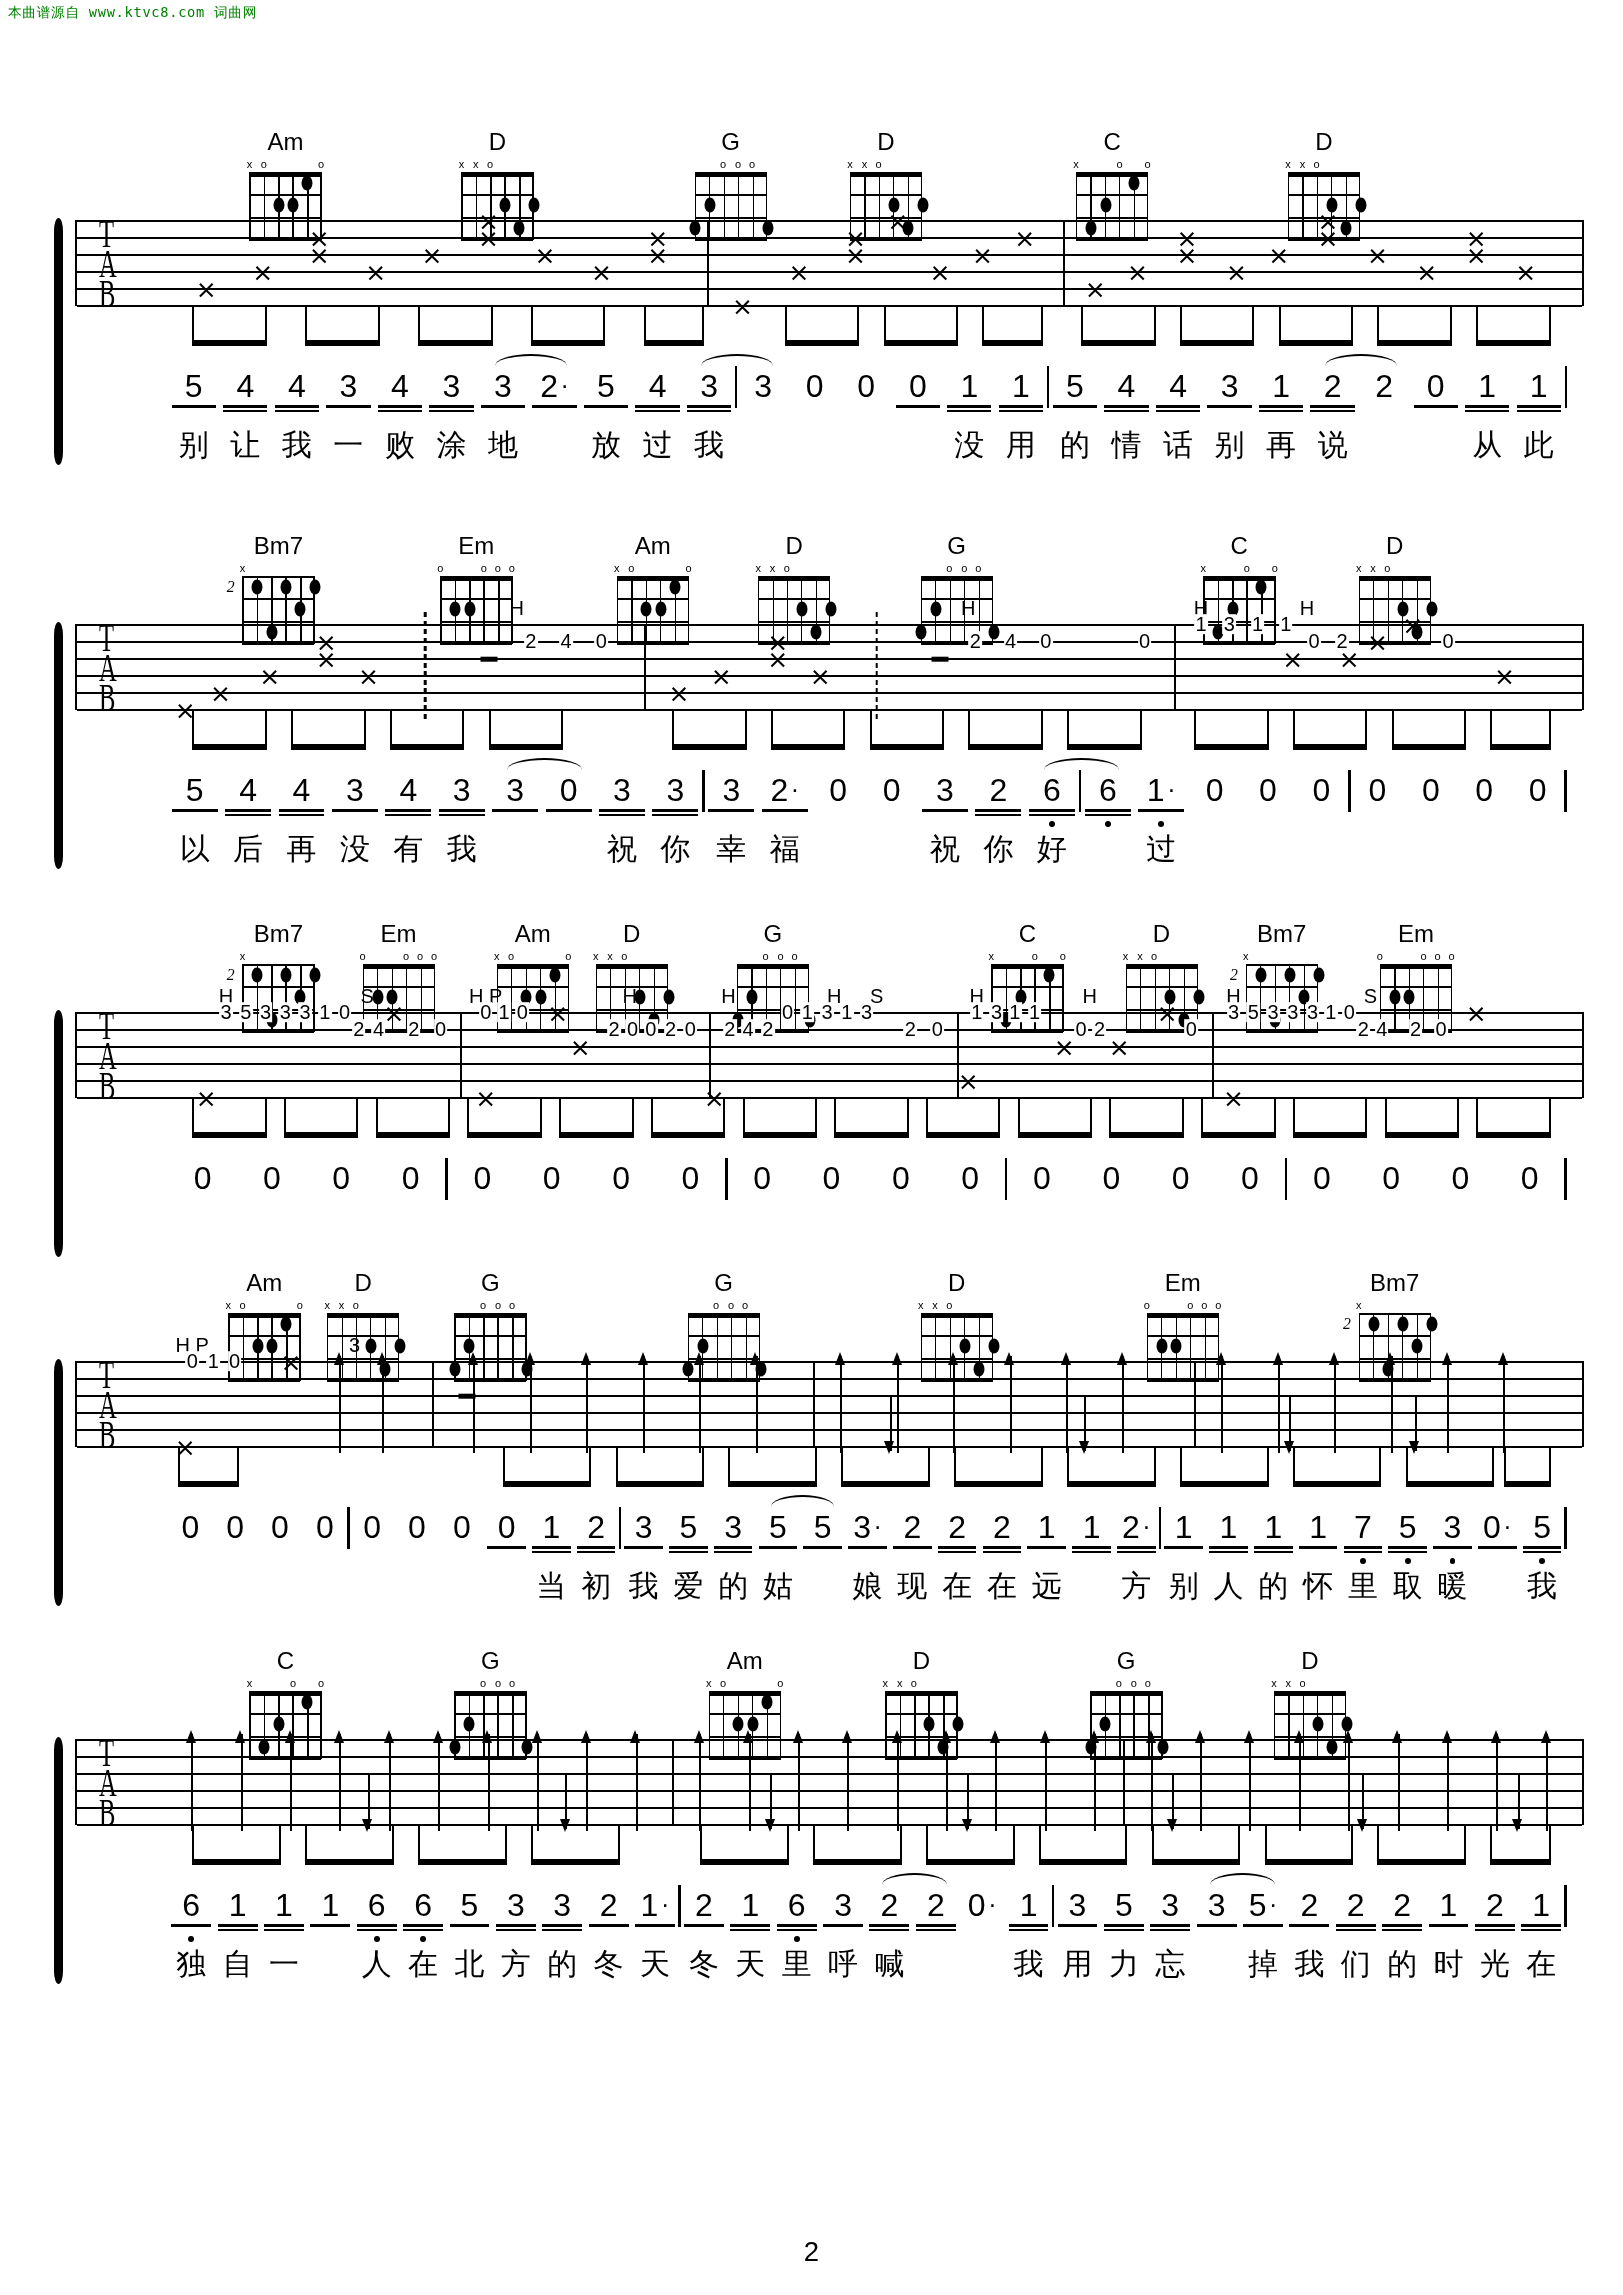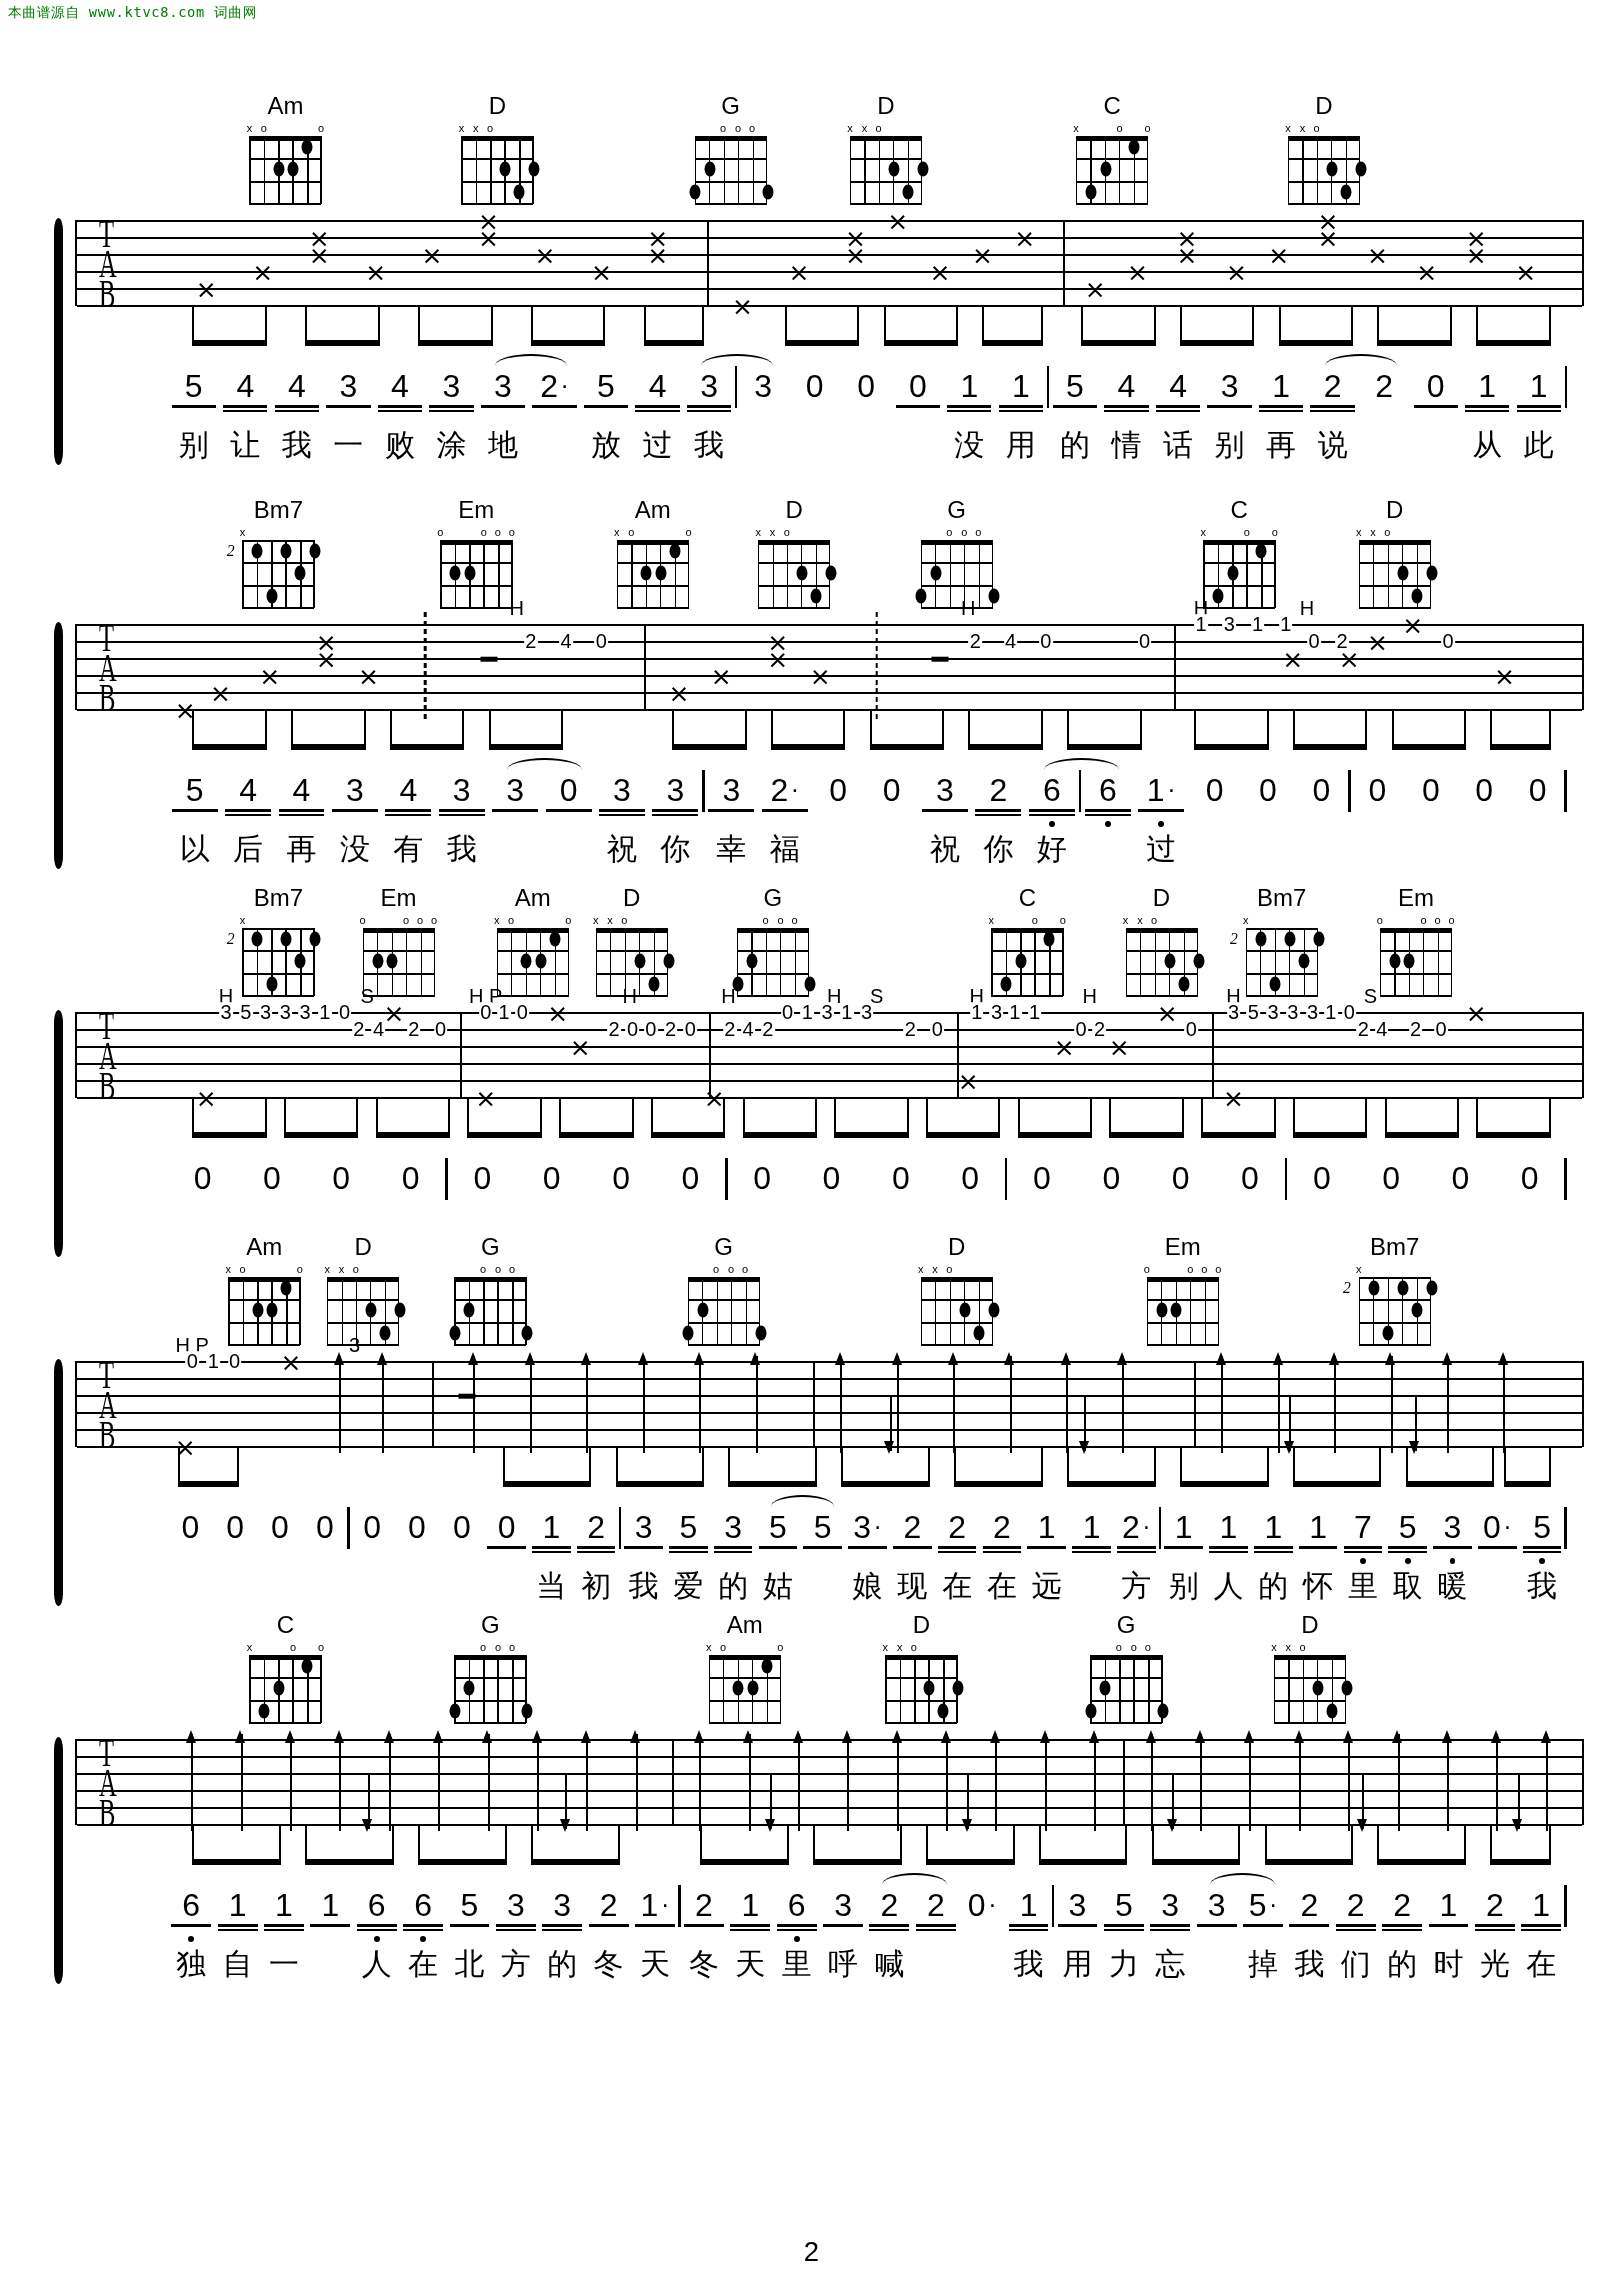--- a/index.html
+++ b/index.html
@@ -2,21 +2,21 @@
 <html style="font-size:10.5px"><head>
 <meta charset="utf-8">
 <style>
   html,body{margin:0;padding:0;background:#888;}
   .page{position:relative;width:1623px;height:2295px;background:#fff;font-family:"Liberation Sans",sans-serif;color:#000;overflow:hidden;margin:0 auto;}
   .watermark{position:absolute;top:3.9px;left:7.9px;font-family:"DejaVu Sans Mono",monospace;font-size:13.7px;color:#008000;letter-spacing:0.7px;}
   .pagenum{position:absolute;left:0;right:0;bottom:27.5px;text-align:center;font-size:27.5px;}
   .system{position:absolute;left:0;right:0;height:406px;}
   
   .chord-row{position:absolute;left:164px;right:46px;top:0;height:107px;}
-  .chord{position:absolute;width:83px;margin-left:-26px;}
+  .chord{position:absolute;width:83px;margin-left:-26px;margin-top:36px;}
   .cname{text-align:center;font-size:24px;height:30px;font-family:"Liberation Sans",sans-serif;}
   .cwrap{position:relative;width:72px;height:84px;margin:0 auto;}
   .markers{position:relative;height:14.4px;font-size:11px;}
   .markers span{position:absolute;top:0;width:9.2px;text-align:center;}
   .grid{position:relative;width:72px;height:68px;}
   .vl{position:absolute;top:0;width:1.3px;height:68px;background:#000;}
   .hl{position:absolute;left:0;width:72px;height:1.3px;background:#000;}
   .nut{height:4.6px;}
   .dotc{position:absolute;width:11px;height:15px;border-radius:50%;background:#000;transform:translate(-50%,-50%);}
   .fretlabel{position:absolute;left:-15.7px;top:15.7px;font:italic 15.7px "Liberation Serif",serif;}

